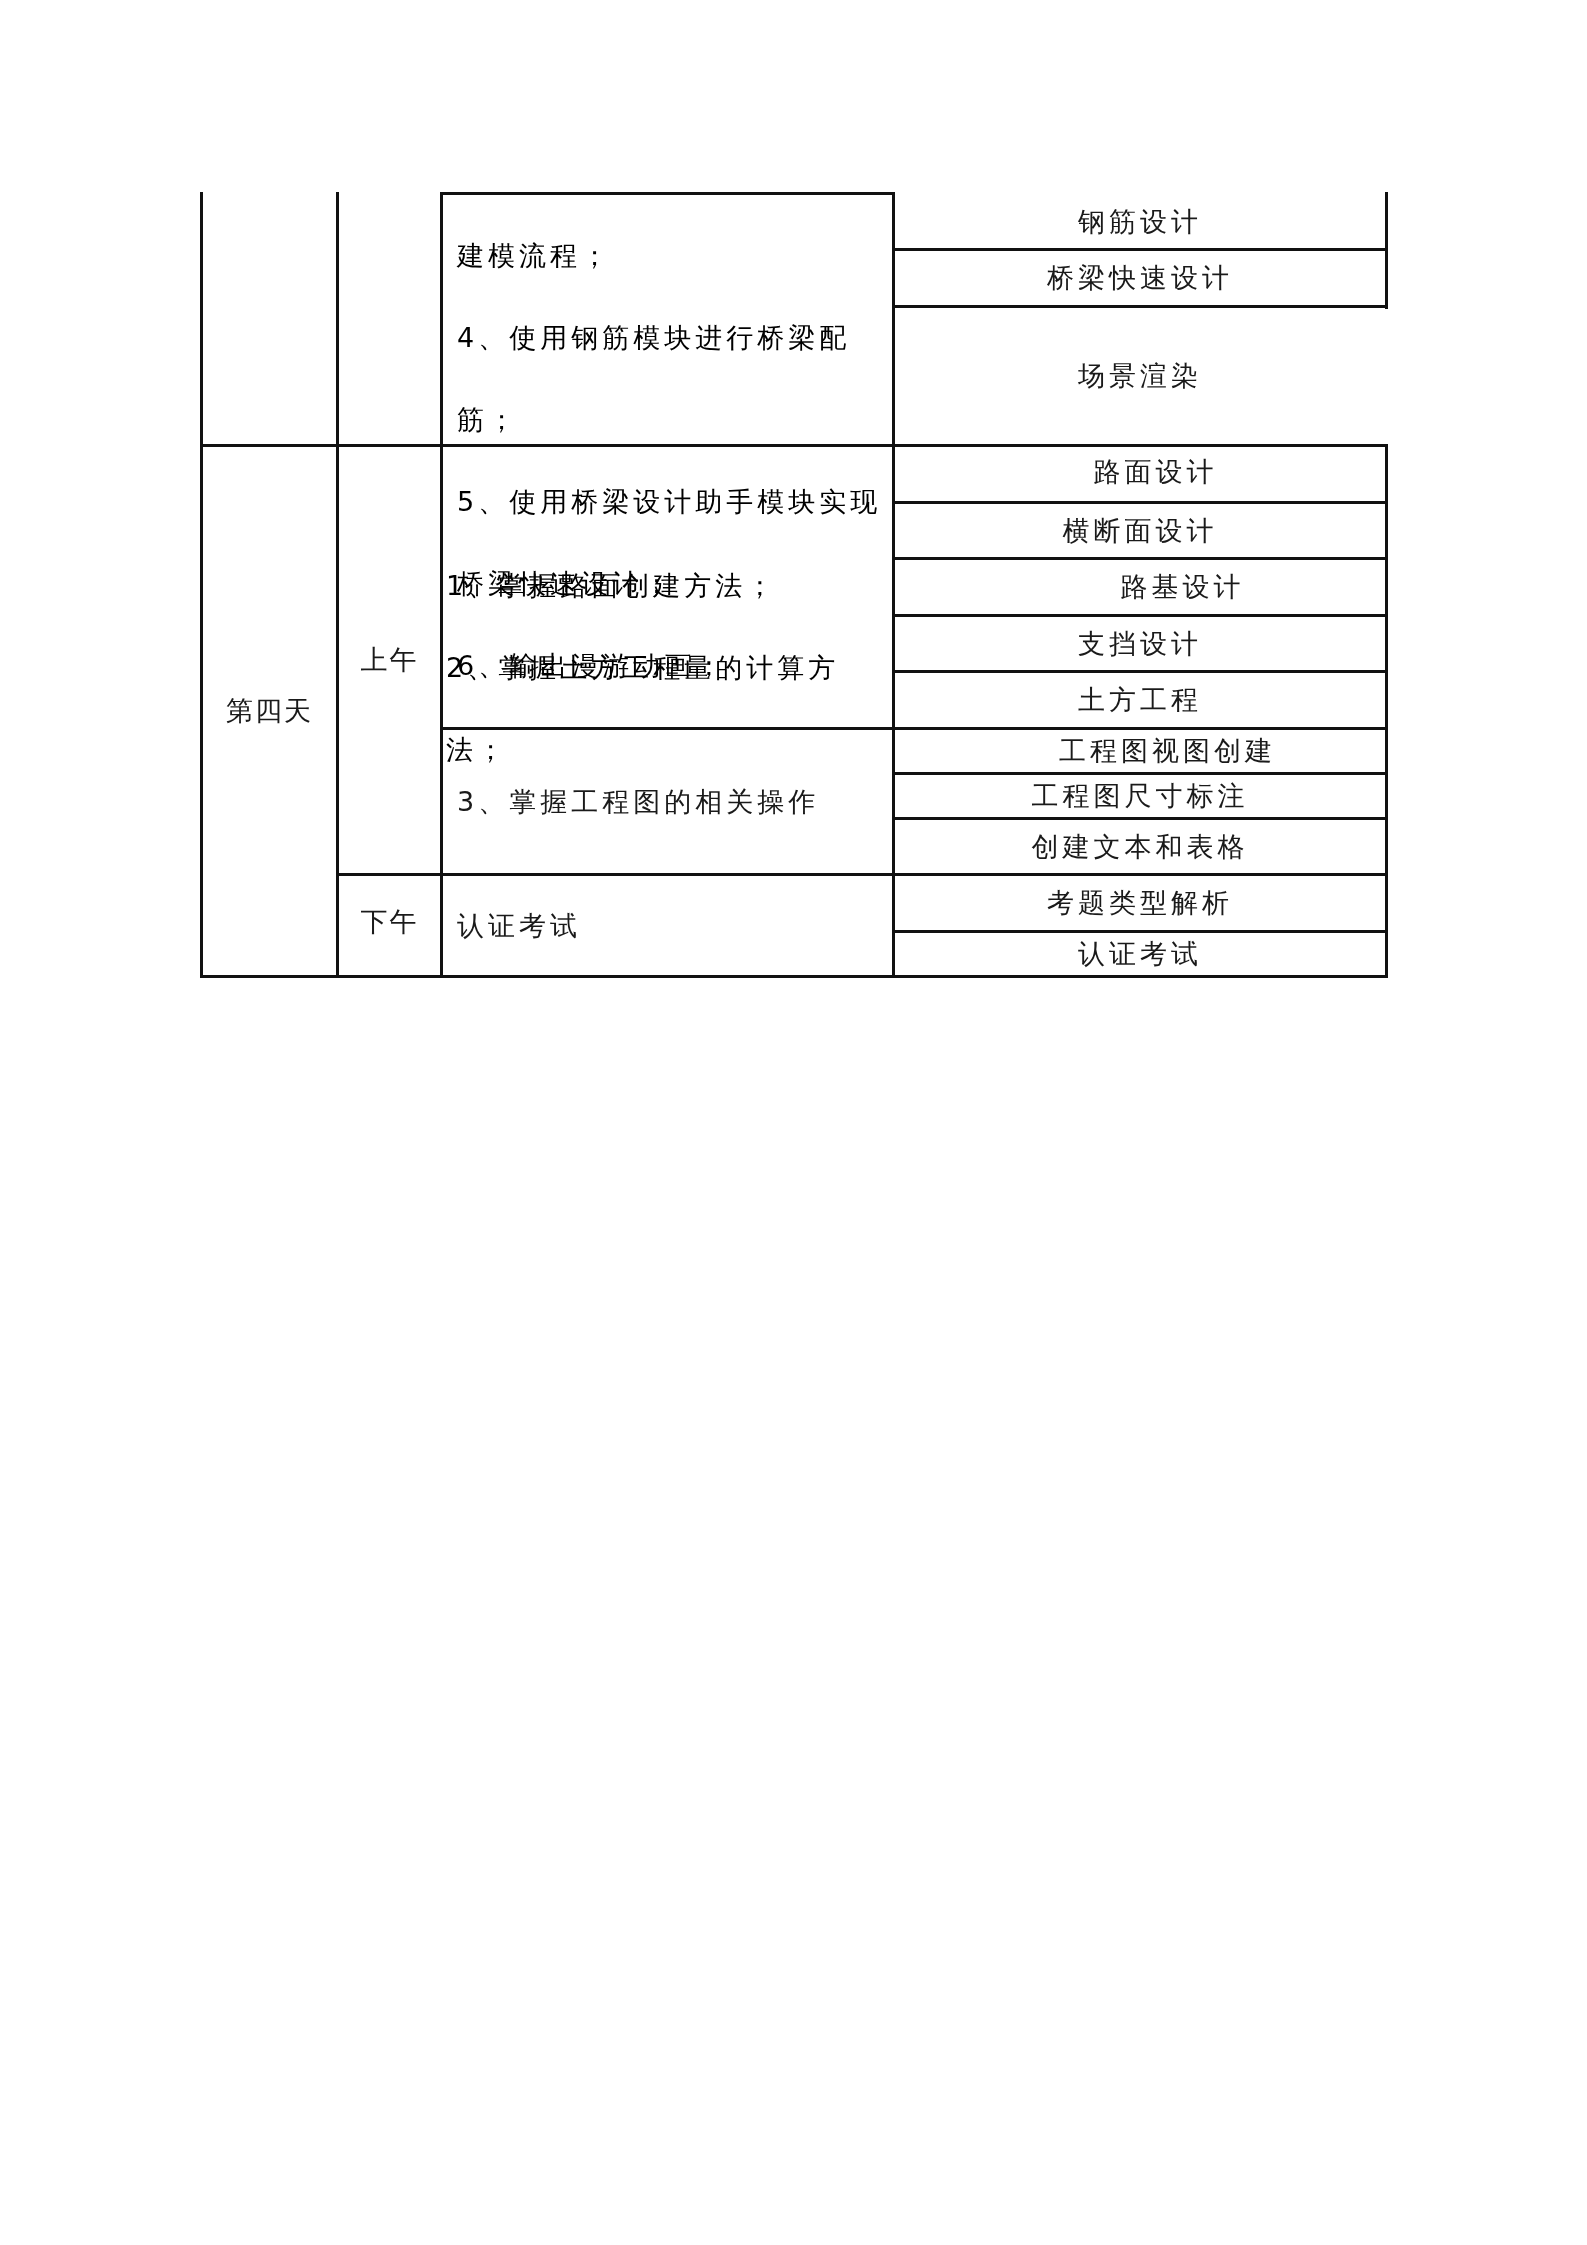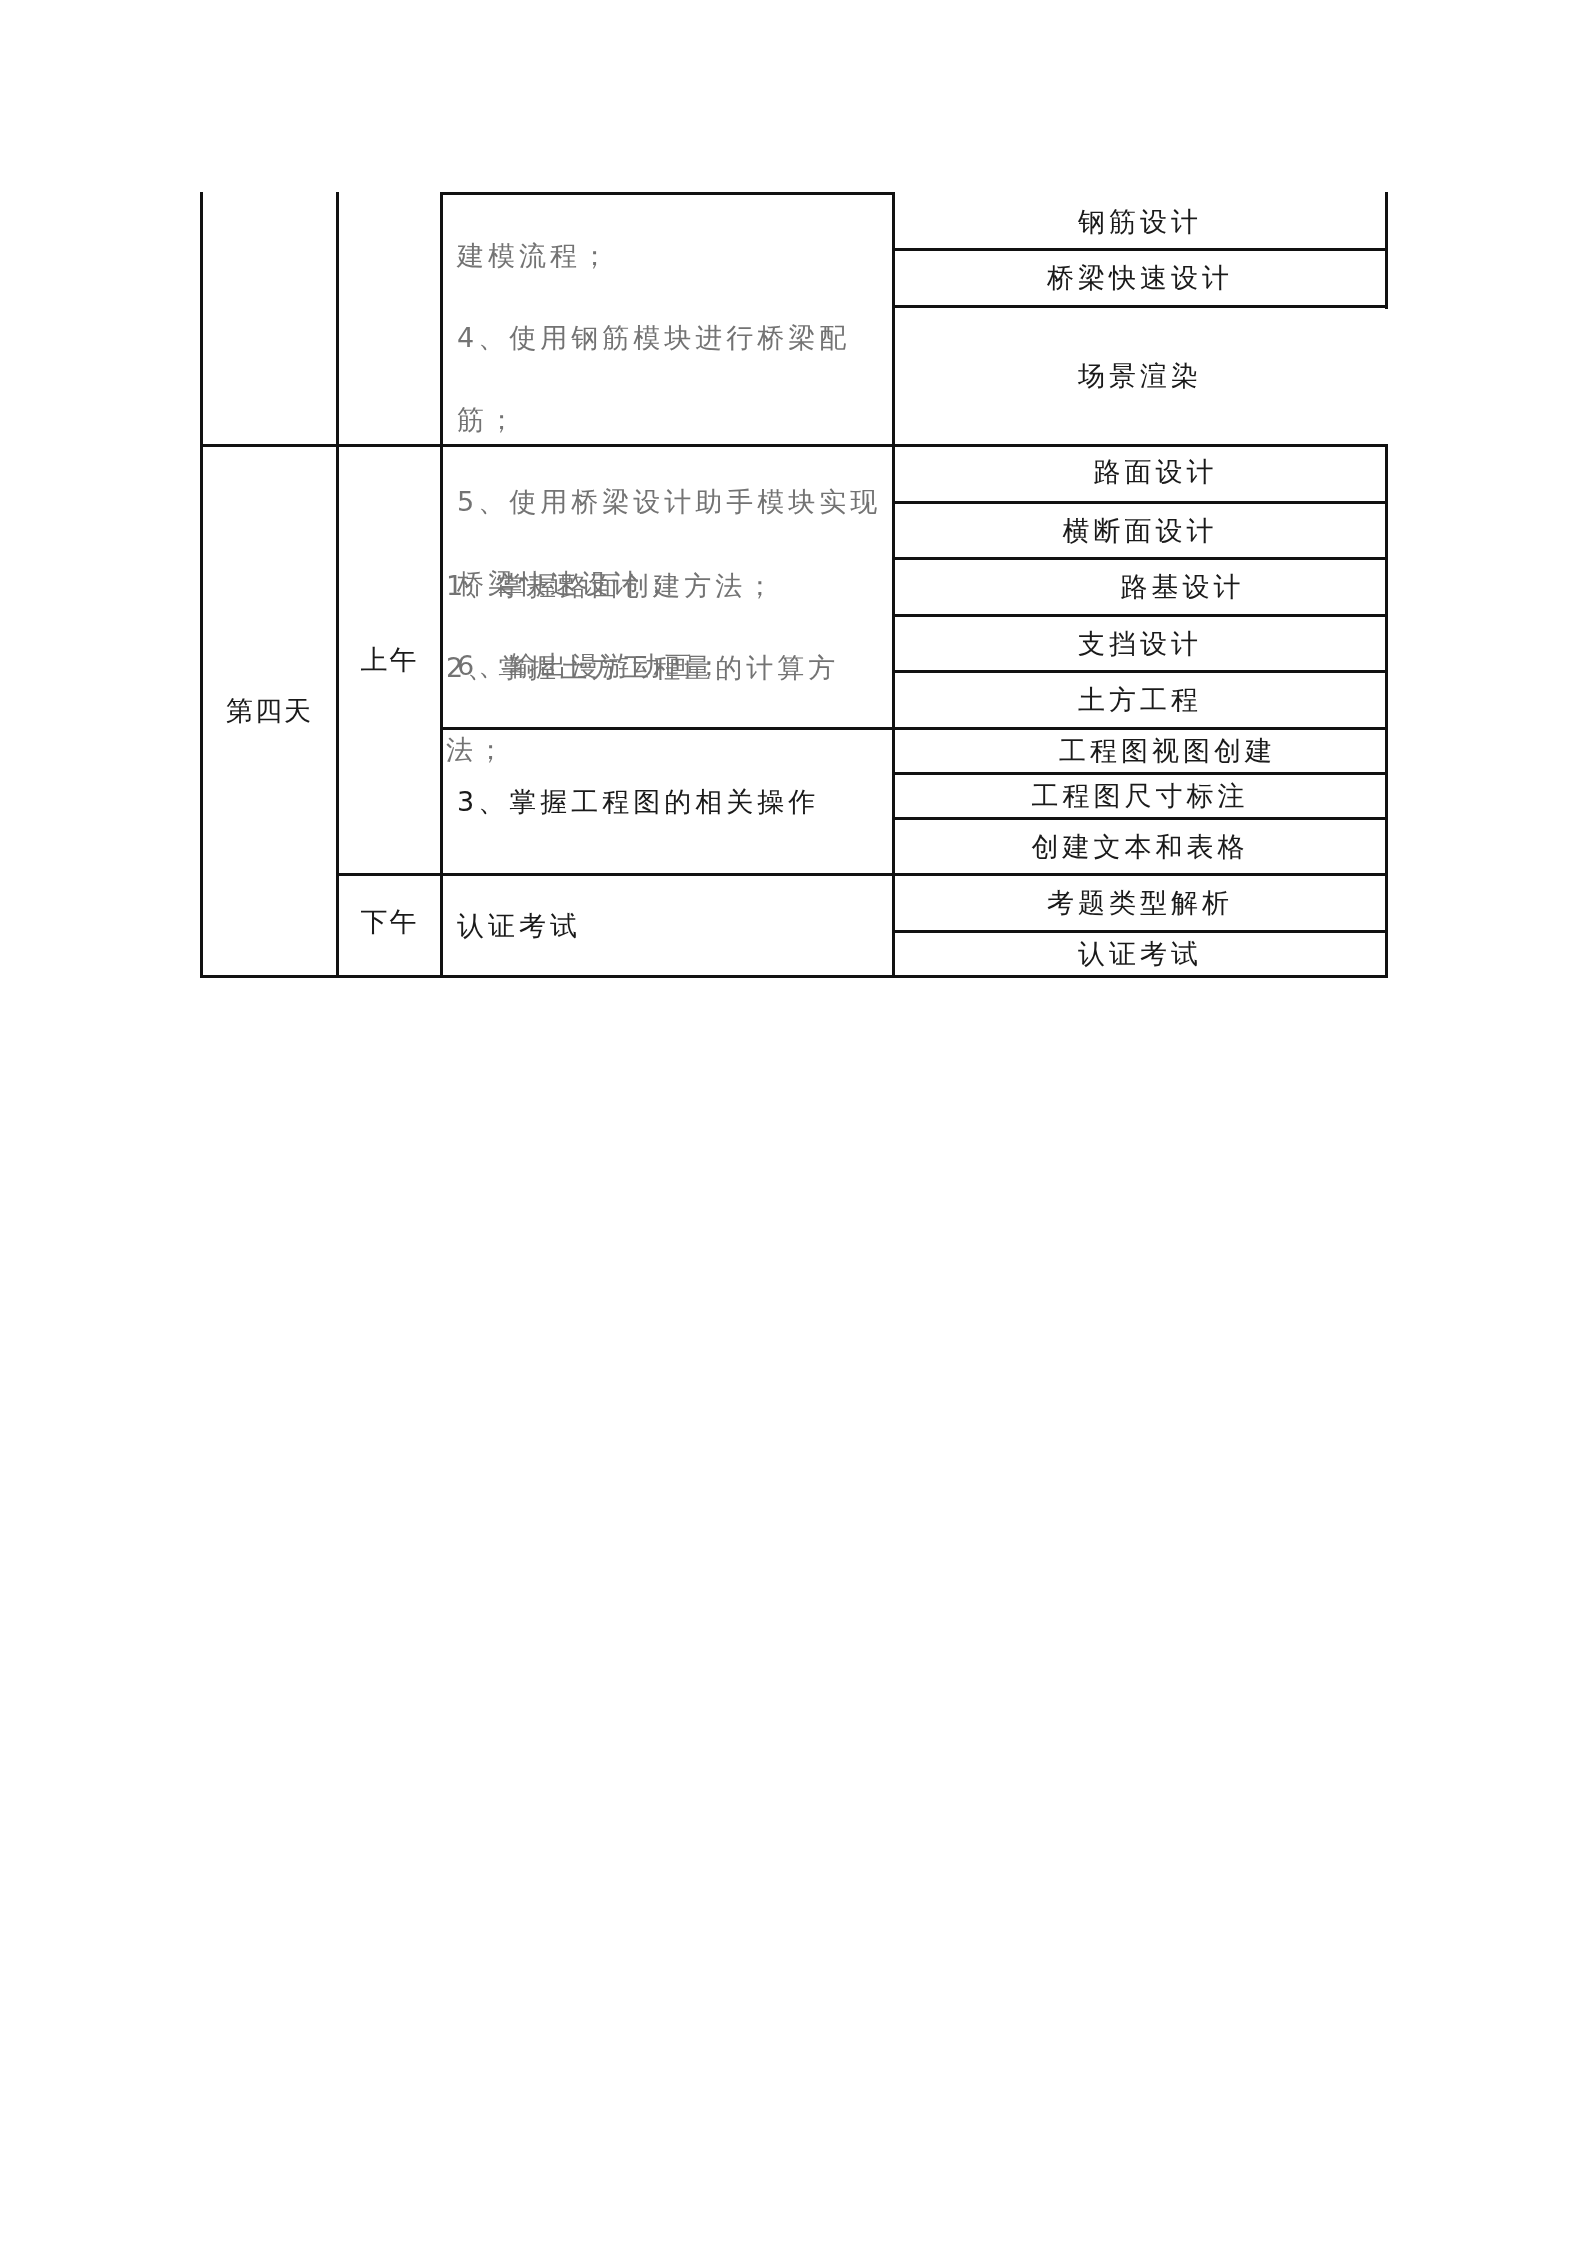--- a/index.html
+++ b/index.html
@@ -4,21 +4,21 @@
 <style>
   html, body { margin: 0; padding: 0; background: #ffffff; }
   body { width: 1587px; height: 2245px; position: relative; overflow: hidden;
          font-family: "DejaVu Sans", "Liberation Sans", sans-serif; color: #1a1a1a; }
   .line { position: absolute; background: #111; }
   .h { height: 3px; }
   .v { width: 3px; }
   .cell { position: absolute; display: flex; align-items: center; justify-content: center;
           font-size: 27px; letter-spacing: 4px; color: #1a1a1a; box-sizing: border-box; }
   .left { justify-content: flex-start; padding-left: 14px; }
-  .para { position: absolute; font-size: 27px; line-height: 41px; color: #737373;
+  .para { position: absolute; font-size: 27px; line-height: 41px; color: #000000;
           letter-spacing: 4px; box-sizing: border-box; padding-left: 14px; white-space: pre-line; }
 </style>
 </head>
 <body>
 
 <div>
 
   <div class="line v" style="left:200px; top:192px; height:786px;"></div>
 
   <div class="line v" style="left:336px; top:192px; height:786px;"></div>

